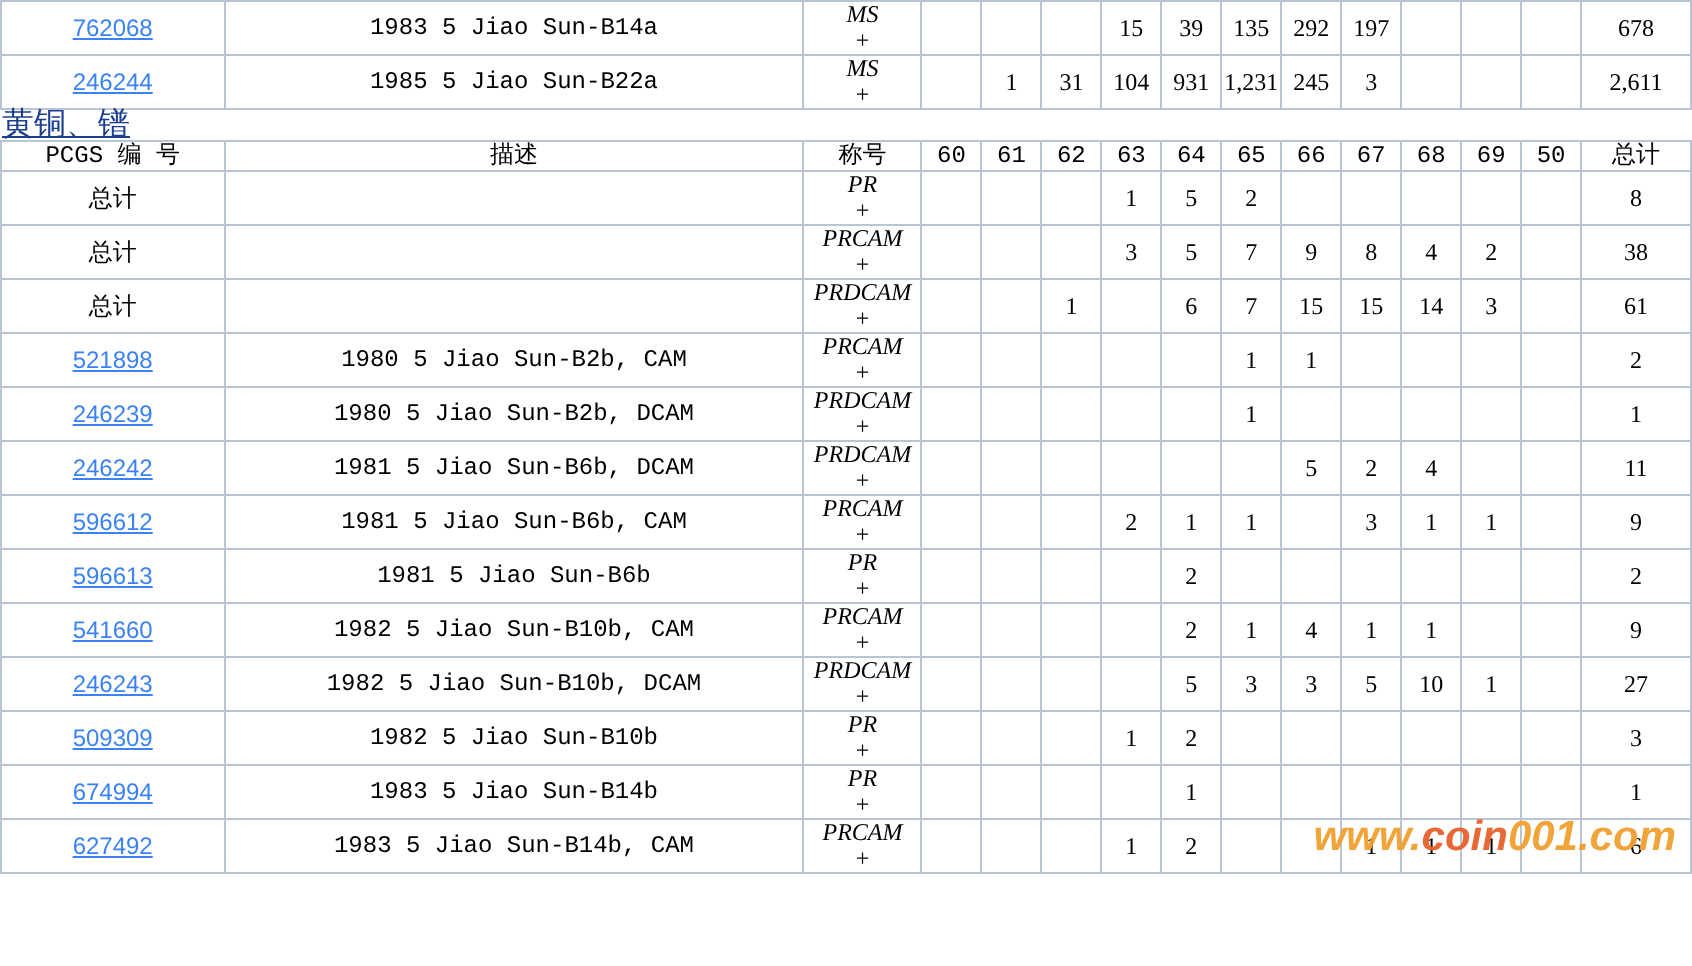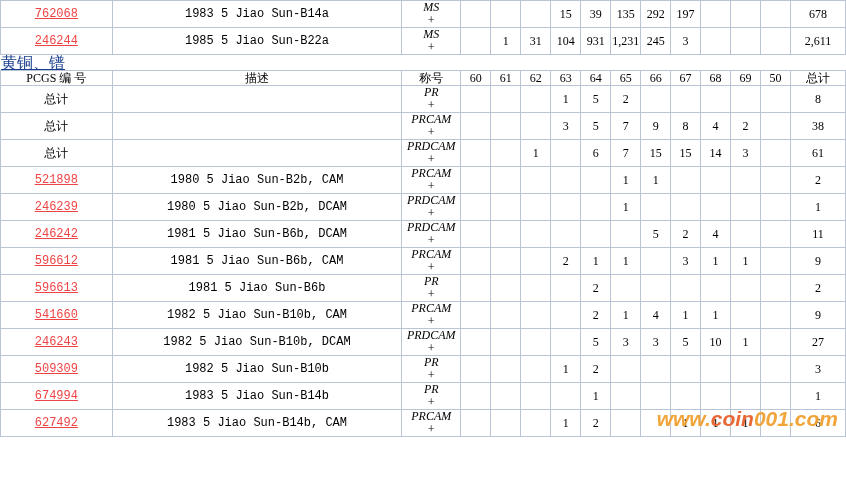--- a/index.html
+++ b/index.html
@@ -39,24 +39,24 @@
     white-space: nowrap;
   }
   
   col.c-pcgs   { width: 108px; }
   col.c-desc   { width: 280px; }
   col.c-grade  { width: 57px; }
   col.c-n      { width: 29px; }
   col.c-total  { width: 53px; }
 
   .link {
-    color: #ef4444;
+    color: #3b82f6;
     text-decoration: underline;
     cursor: pointer;
-    font-family: Liberation Mono, monospace;
+    font-family: Liberation Sans, sans-serif;
     font-size: 12px;
   }
   .desc-cell {
     font-family: "Liberation Mono", monospace;
     font-size: 11px;
     letter-spacing: 0px;
   }
   .grade-cell {
     font-family: "Liberation Serif", serif;
     font-size: 10px;
@@ -72,21 +72,21 @@
     line-height: 15px;
     font-size: 16px;
     color: #1b3f8f;
     text-decoration: underline;
     font-family: "Liberation Sans", sans-serif;
     padding-left: 1px;
     white-space: nowrap;
   }
   th.hdr {
     font-weight: bold;
-    font-family: Liberation Serif, serif;
+    font-family: Liberation Mono, monospace;
     font-size: 12px;
     height: 16px;
   }
 
   .watermark {
     position: absolute;
     right: 8px;
     bottom: 6px;
     font-family: "Liberation Sans", sans-serif;
     font-size: 21px;

